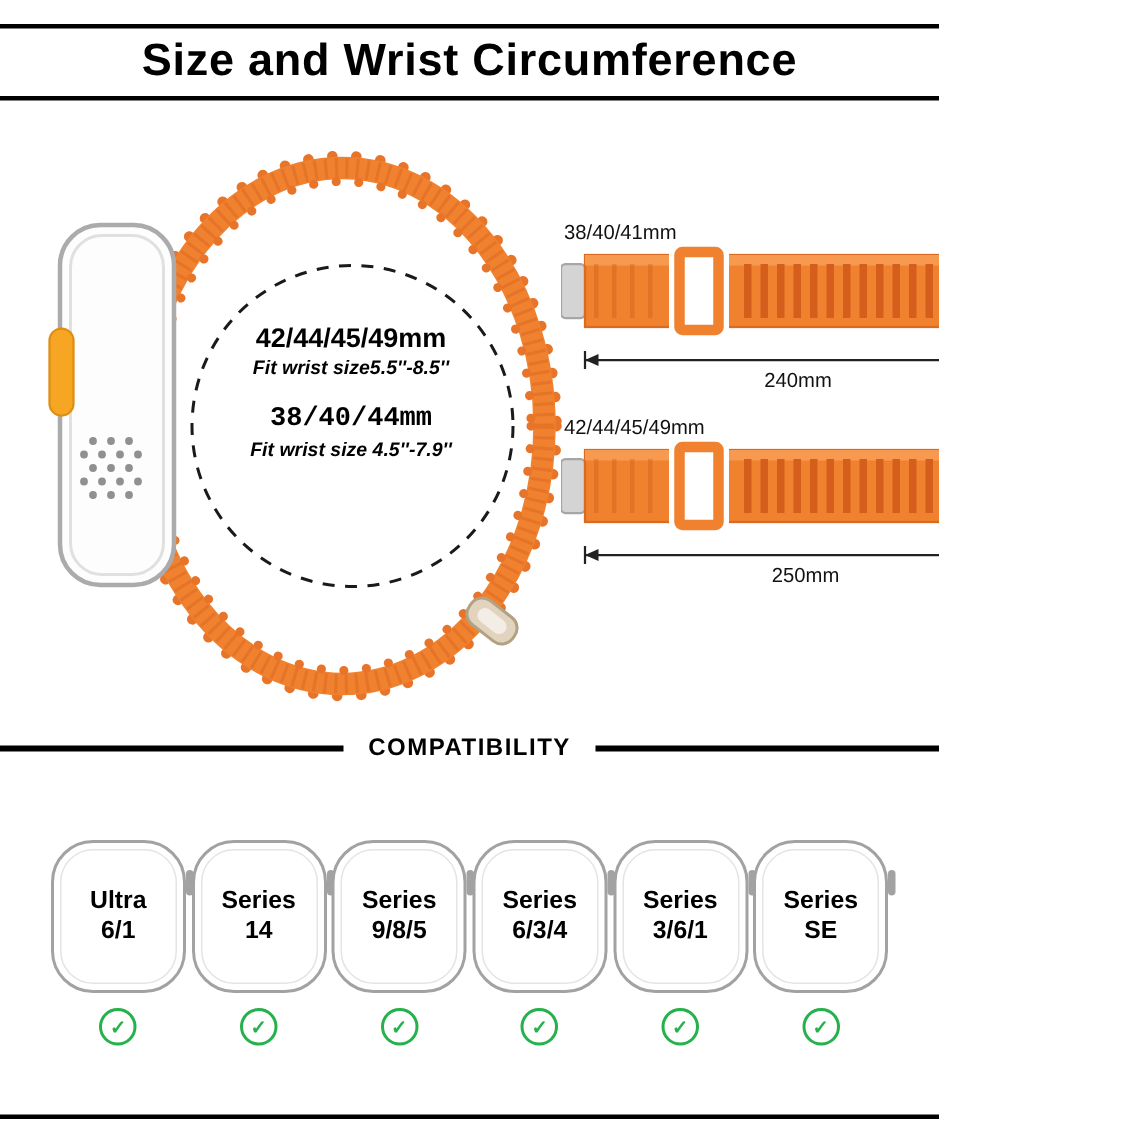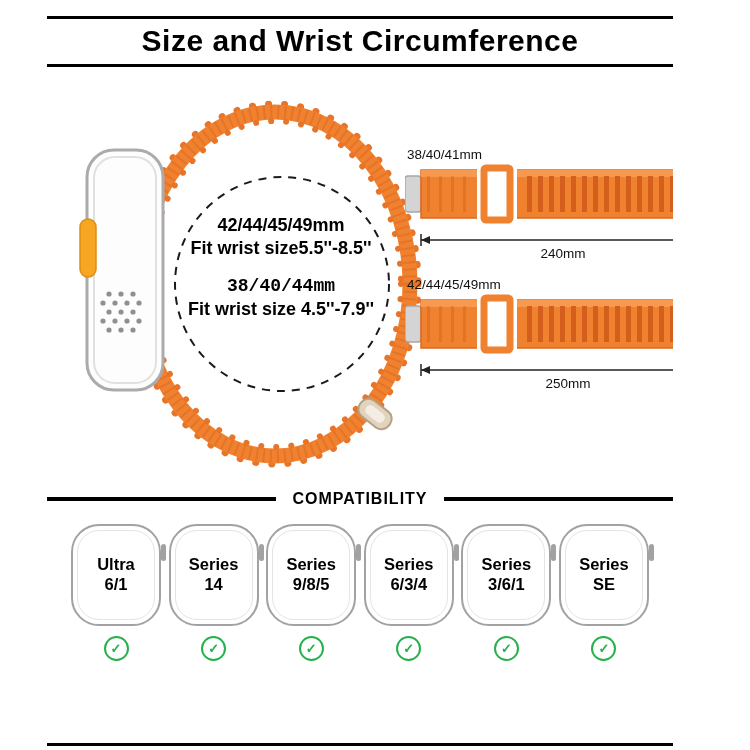--- a/index.html
+++ b/index.html
@@ -1,42 +1,42 @@
 <!DOCTYPE html>
 <html><head>
 <meta charset="utf-8">
 <style>
   html,body{margin:0;padding:0;background:#fff;}
   .page{position:relative;width:626px;height:750px;background:#fff;overflow:hidden;
-        font-family:"Liberation Sans",sans-serif;color:#000;margin-left:47px;}
+        font-family:"Liberation Sans",sans-serif;color:#000;}
   .rule{position:absolute;left:0;right:0;height:3px;background:#000;}
   .top-rule{top:16px;}
   .title-rule{top:64px;}
   .bottom-rule{bottom:4px;}
   .page-title{position:absolute;top:24px;left:0;right:0;text-align:center;
               font-size:30px;font-weight:bold;letter-spacing:.5px;}
   
   .loop-illustration{position:absolute;left:10px;top:84px;width:372px;height:402px;}
   .loop-illustration svg{position:absolute;left:0;top:0;}
   .circle-text{position:absolute;left:105px;top:130px;width:238px;text-align:center;
                font-weight:bold;line-height:1.3;}
   .size-big{font-size:18px;}
-  .size-fit{font-size:18px;}
+  .size-fit{font-size:13px;font-style:italic;}
   .grp2{margin-top:14px;font-family:Liberation Mono, monospace;}
   
-  .band-diagram{position:absolute;left:358px;width:376px;height:120px;}
+  .band-diagram{position:absolute;left:374px;width:376px;height:120px;}
   .band-diagram.first{top:146px;}
   .band-diagram.second{top:276px;}
   svg text{font-family:"Liberation Sans",sans-serif;fill:#111;}
   
   .compat-header{position:absolute;top:490px;left:0;right:0;display:flex;align-items:center;gap:16px;}
   .compat-header .line{flex:1;height:4px;background:#000;}
   .compat-title{font-size:16px;font-weight:bold;letter-spacing:1px;}
-  .models-row{position:absolute;top:524px;left:0;right:0;display:flex;
-              justify-content:space-between;padding:0 22px;}
+  .models-row{position:absolute;top:560px;left:0;right:0;display:flex;
+              justify-content:space-between;padding:0 32px;}
   .model-item{width:94px;display:flex;flex-direction:column;align-items:center;}
   .watch-case{width:90px;height:102px;border:2.5px solid #A2A2A2;border-radius:28px;
               background:#fff;position:relative;display:flex;flex-direction:column;
               align-items:center;justify-content:center;box-sizing:border-box;}
   .watch-case::after{content:'';position:absolute;right:-7px;top:18px;width:5px;height:17px;
                      background:#A2A2A2;border-radius:3px;}
   .watch-case::before{content:'';position:absolute;inset:4px;border:1px solid #E4E4E4;
                       border-radius:22px;}
   .model-line{font-size:16.5px;font-weight:bold;line-height:1.2;text-align:center;z-index:1;}
   .check{width:21px;height:21px;border:2.5px solid #25B14B;border-radius:50%;

